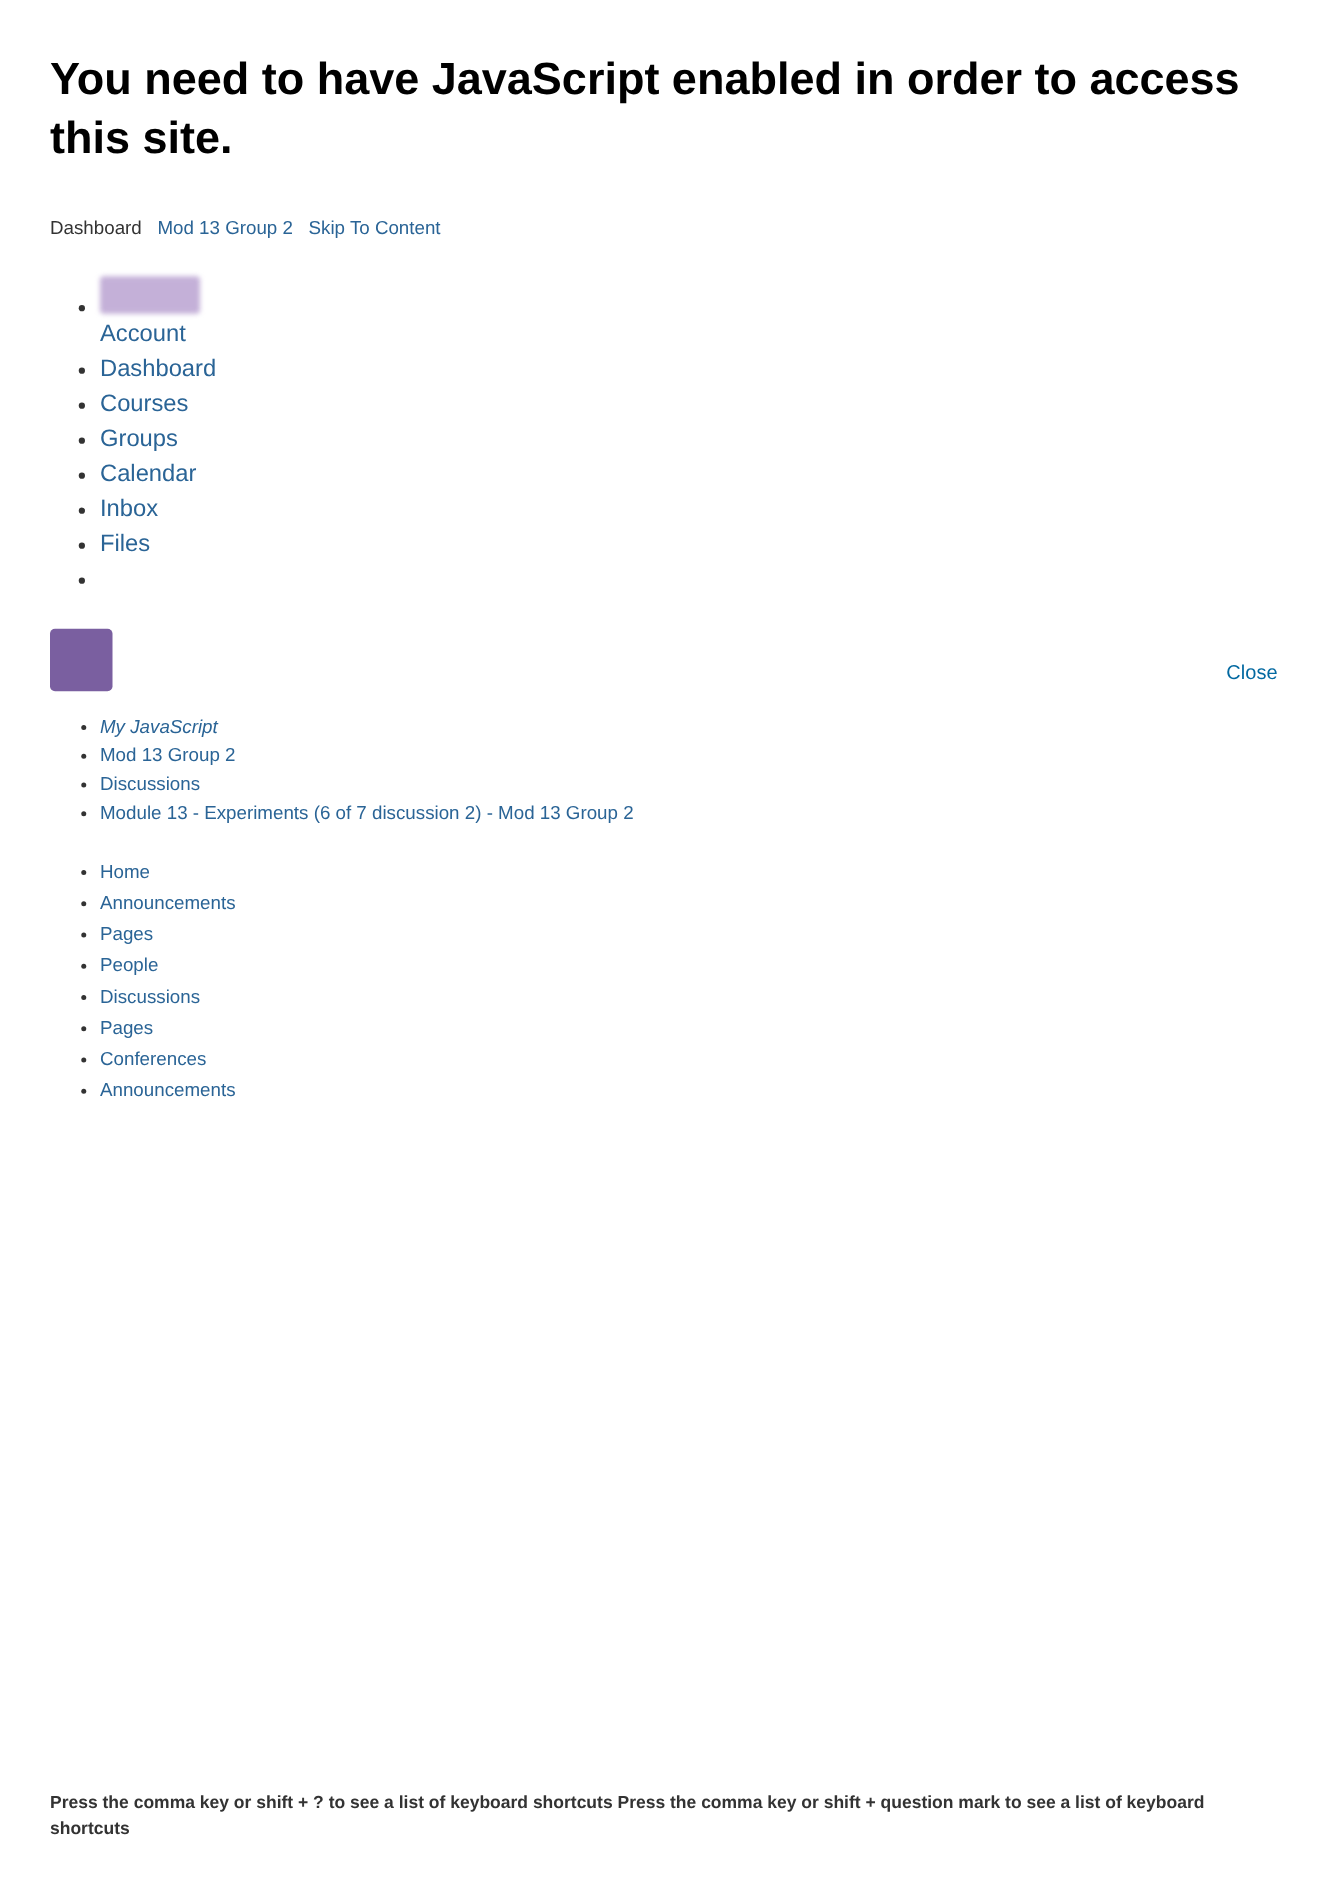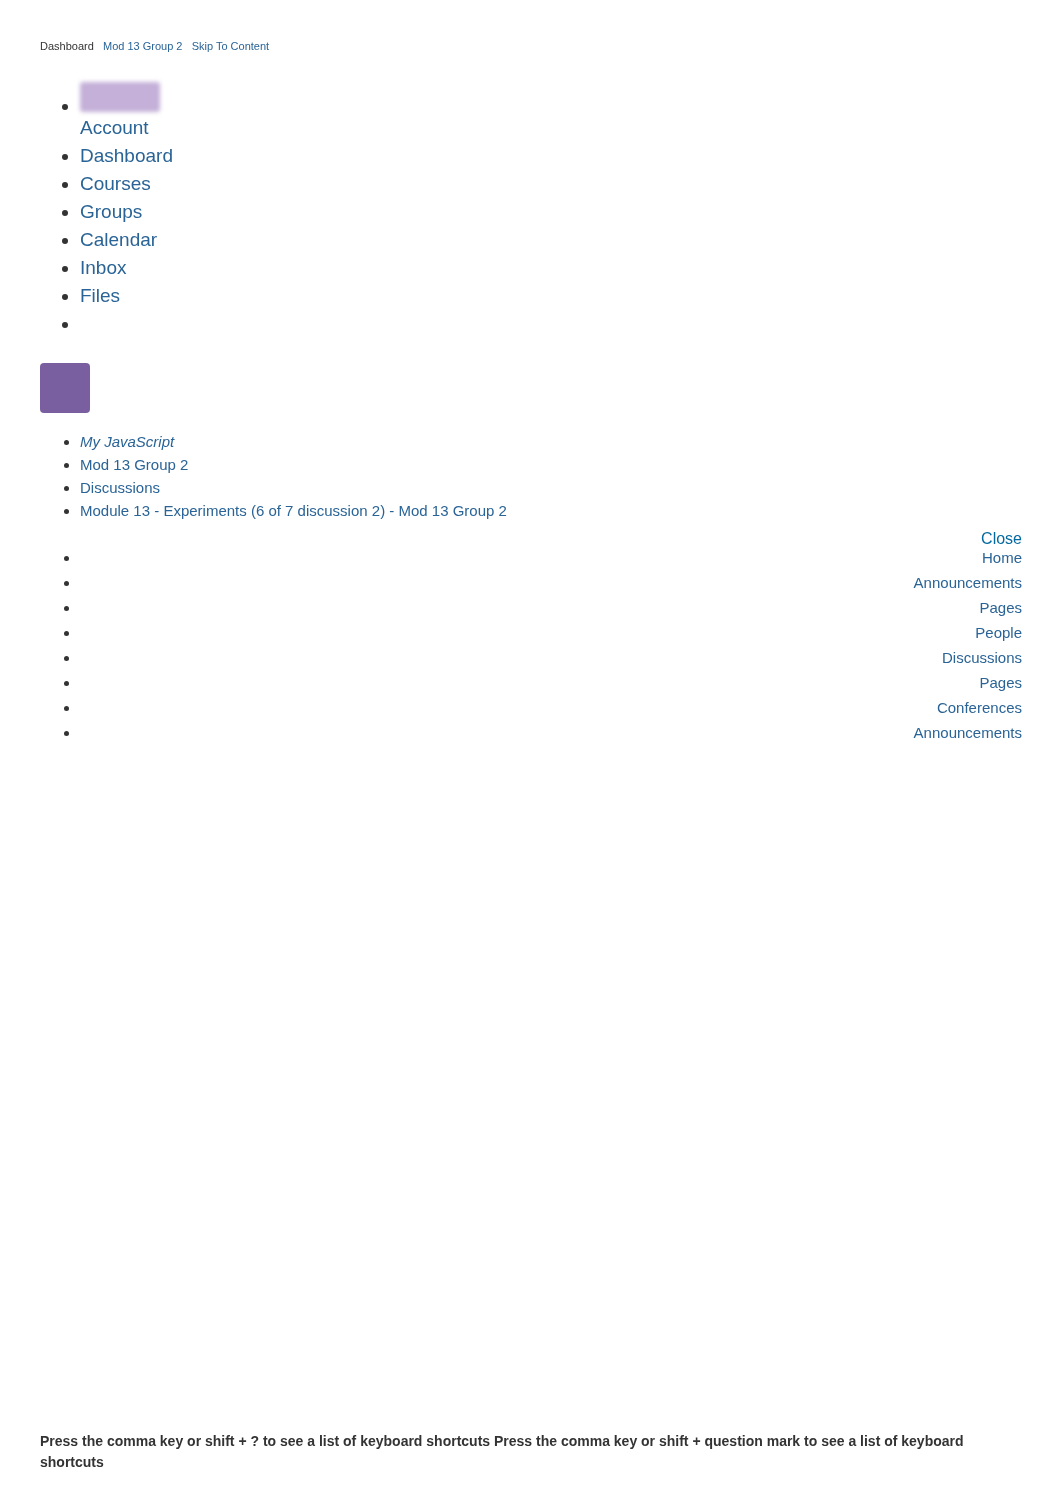--- a/index.html
+++ b/index.html
@@ -29,21 +29,21 @@
     .js-warning h1 {
       font-size: 36px;
       font-weight: bold;
       color: #000;
       line-height: 1.3;
       margin-bottom: 0;
     }
 
     .breadcrumb-area {
       margin-bottom: 30px;
-      font-size: 11px;
+      font-size: 15px;
       color: #333;
     }
 
     .breadcrumb-area a {
       color: #2a6496;
       text-decoration: none;
     }
 
     
     .global-nav {
@@ -129,21 +129,20 @@
     }
 
     .group-nav ul {
       list-style: disc;
       padding-left: 30px;
     }
 
     .group-nav ul li {
       margin-bottom: 8px;
       font-size: 15px;
-      text-align: right;
     }
 
     .group-nav ul li a {
       color: #2a6496;
       text-decoration: none;
     }
 
     .avatar-section {
       display: flex;
       align-items: flex-start;
@@ -165,20 +164,23 @@
     .empty-list-item {
       list-style: disc;
       height: 20px;
     }
   </style>
 </head>
 <body>
 
 <div class="main-content">
 
+  <div class="js-warning">
+    <h1>You need to have JavaScript enabled in order to access this site.</h1>
+  </div>
 
   <div class="breadcrumb-area">
     <span>Dashboard</span>
     &nbsp;
     <a href="#">Mod 13 Group 2</a>
     &nbsp;
     <a href="#">Skip To Content</a>
   </div>
 
   <div class="global-nav">

